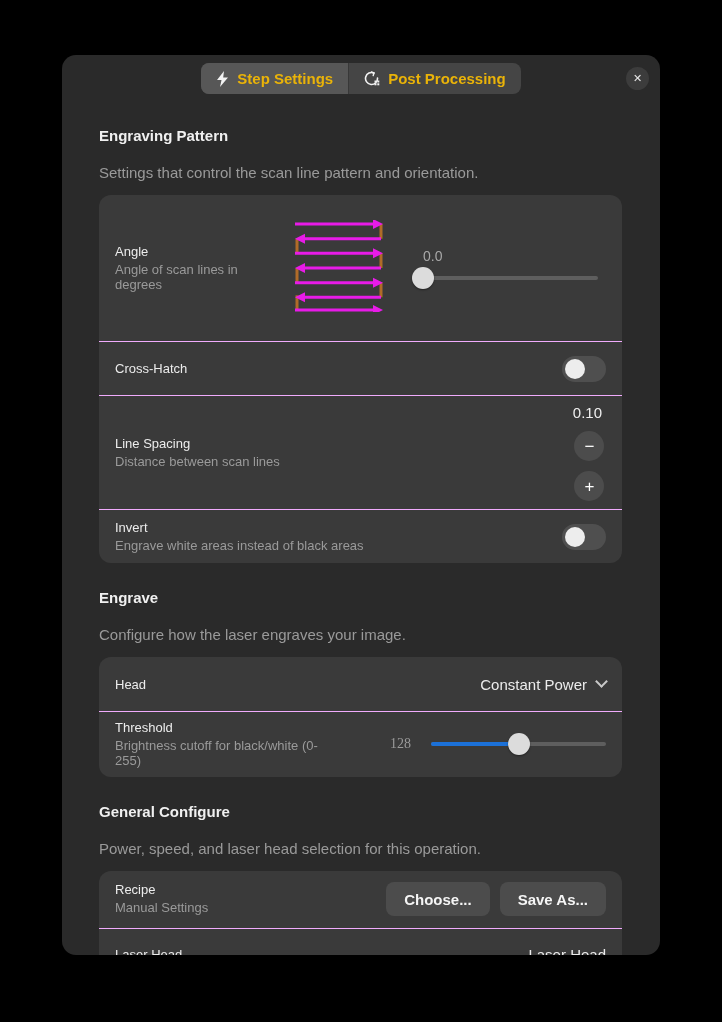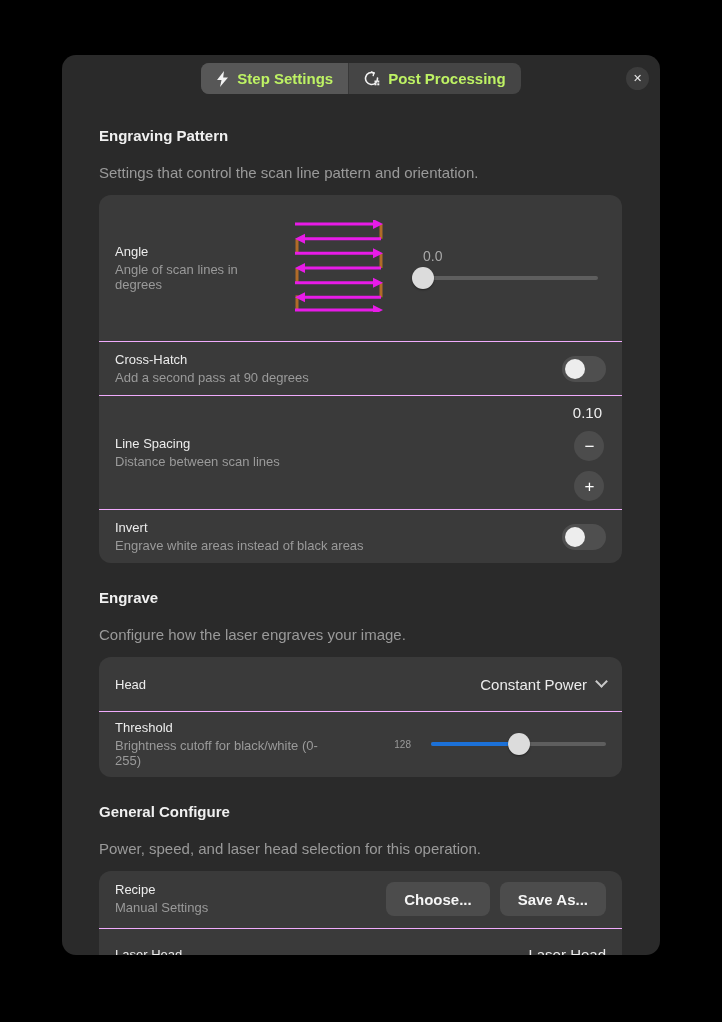--- a/index.html
+++ b/index.html
@@ -16,21 +16,21 @@
     background:#2a2a2a; border-radius:14px; overflow:hidden;
   }
   
   .header { position:relative; height:46px; display:flex; align-items:flex-start; justify-content:center; }
   .tab-switcher {
     margin-top:8px; height:31px; display:flex; border-radius:8px; overflow:hidden;
     background:#454545;
   }
   .tab {
     display:flex; align-items:center; gap:8px; padding:8px 15px;
-    font-size:15px; font-weight:bold; color:#bef264; cursor:default; white-space:nowrap;
+    font-size:15px; font-weight:bold; color:#eab308; cursor:default; white-space:nowrap;
   }
   .tab.active { background:#575757; }
   .tab + .tab { border-left:1px solid rgba(0,0,0,0.18); }
   .tab .icn { display:flex; align-items:center; }
   .close-btn {
     position:absolute; right:11px; top:12px; width:23px; height:23px; border-radius:50%;
     background:#3c3c3c; color:#e8e8e8; font-size:11px; display:flex; align-items:center; justify-content:center;
   }
   
   .content { padding:0 38px 0 37px; }
@@ -75,21 +75,21 @@
   }
   
   .combo-right { margin-left:auto; display:flex; align-items:center; gap:10px; }
   .combo-value { font-size:15px; color:#ececec; }
   .chevron {
     width:9px; height:9px; border-left:2px solid #c9c9c9; border-bottom:2px solid #c9c9c9;
     transform:rotate(-45deg); margin-top:-5px;
   }
   
   .val-slider { margin-left:auto; display:flex; align-items:center; gap:20px; }
-  .val-gray { font-size:10px; color:#9a9a9a; }
+  .val-gray { font-size:14px; color:#9a9a9a;font-family:Liberation Serif, serif; }
   .row.threshold .row-text { max-width:210px; }
   
   .btn-group { margin-left:auto; display:flex; gap:10px;text-align:center; }
   .pill-btn {
     height:34px; padding:0 18px; border-radius:8px; background:#4c4c4c;
     color:#f5f5f5; font-size:15px; font-weight:bold; display:flex; align-items:center;
   }
   .row.recipe { min-height:57px; }
   .row.laser-head { min-height:53px; }
   .row.power { min-height:56px; }
@@ -178,21 +178,20 @@
             <div class="track"></div>
             <div class="fill"></div>
             <div class="knob"></div>
           </div>
         </div>
       </div>
 
       <div class="row">
         <div class="row-text">
           <div class="row-title">Cross-Hatch</div>
-          <div class="row-sub">Add a second pass at 90 degrees</div>
         </div>
         <div class="toggle">
           <div class="dot"></div>
         </div>
       </div>
 
       <div class="row">
         <div class="row-text">
           <div class="row-title">Line Spacing</div>
           <div class="row-sub">Distance between scan lines</div>

